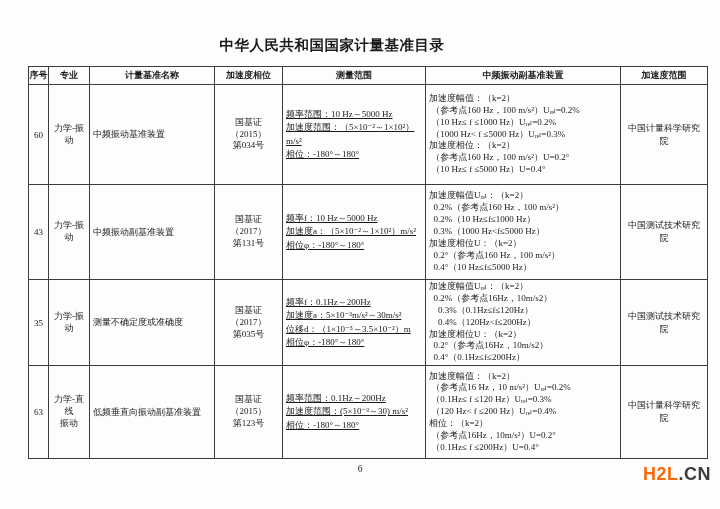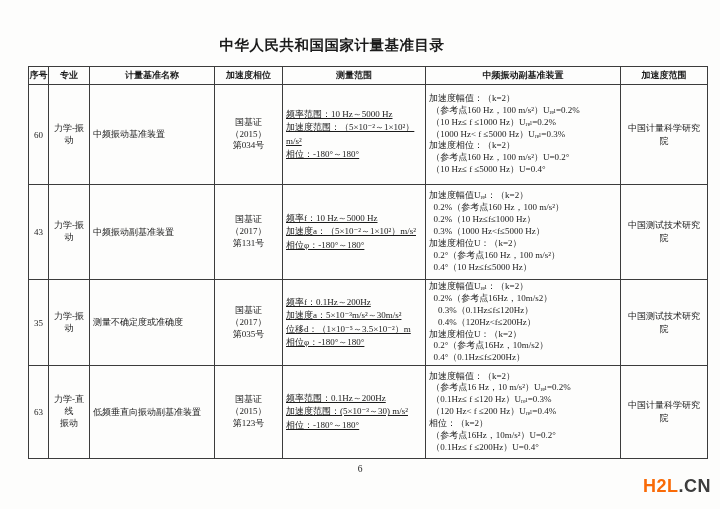--- a/index.html
+++ b/index.html
@@ -44,21 +44,21 @@
   td.range-cell{line-height:1.5;text-decoration:underline;}
   tr.r0{height:100px;}
   tr.r1{height:95px;}
   tr.r2{height:85px;}
   tr.r3{height:93px;}
   .page-num{
     position:absolute;top:464px;left:0;width:720px;
     text-align:center;font-size:9.5px;
   }
   .watermark{
-    position:absolute;right:9px;bottom:12px;
+    position:absolute;right:9px;bottom:24px;
     font-family:"Liberation Sans","DejaVu Sans",sans-serif;
     font-weight:bold;font-size:18px;letter-spacing:0.5px;
   }
   .wm-a{color:#f96a07;}
   .wm-b{color:#3d3d3d;}
 </style>
 </head>
 <body>
 
 <div class="page">

